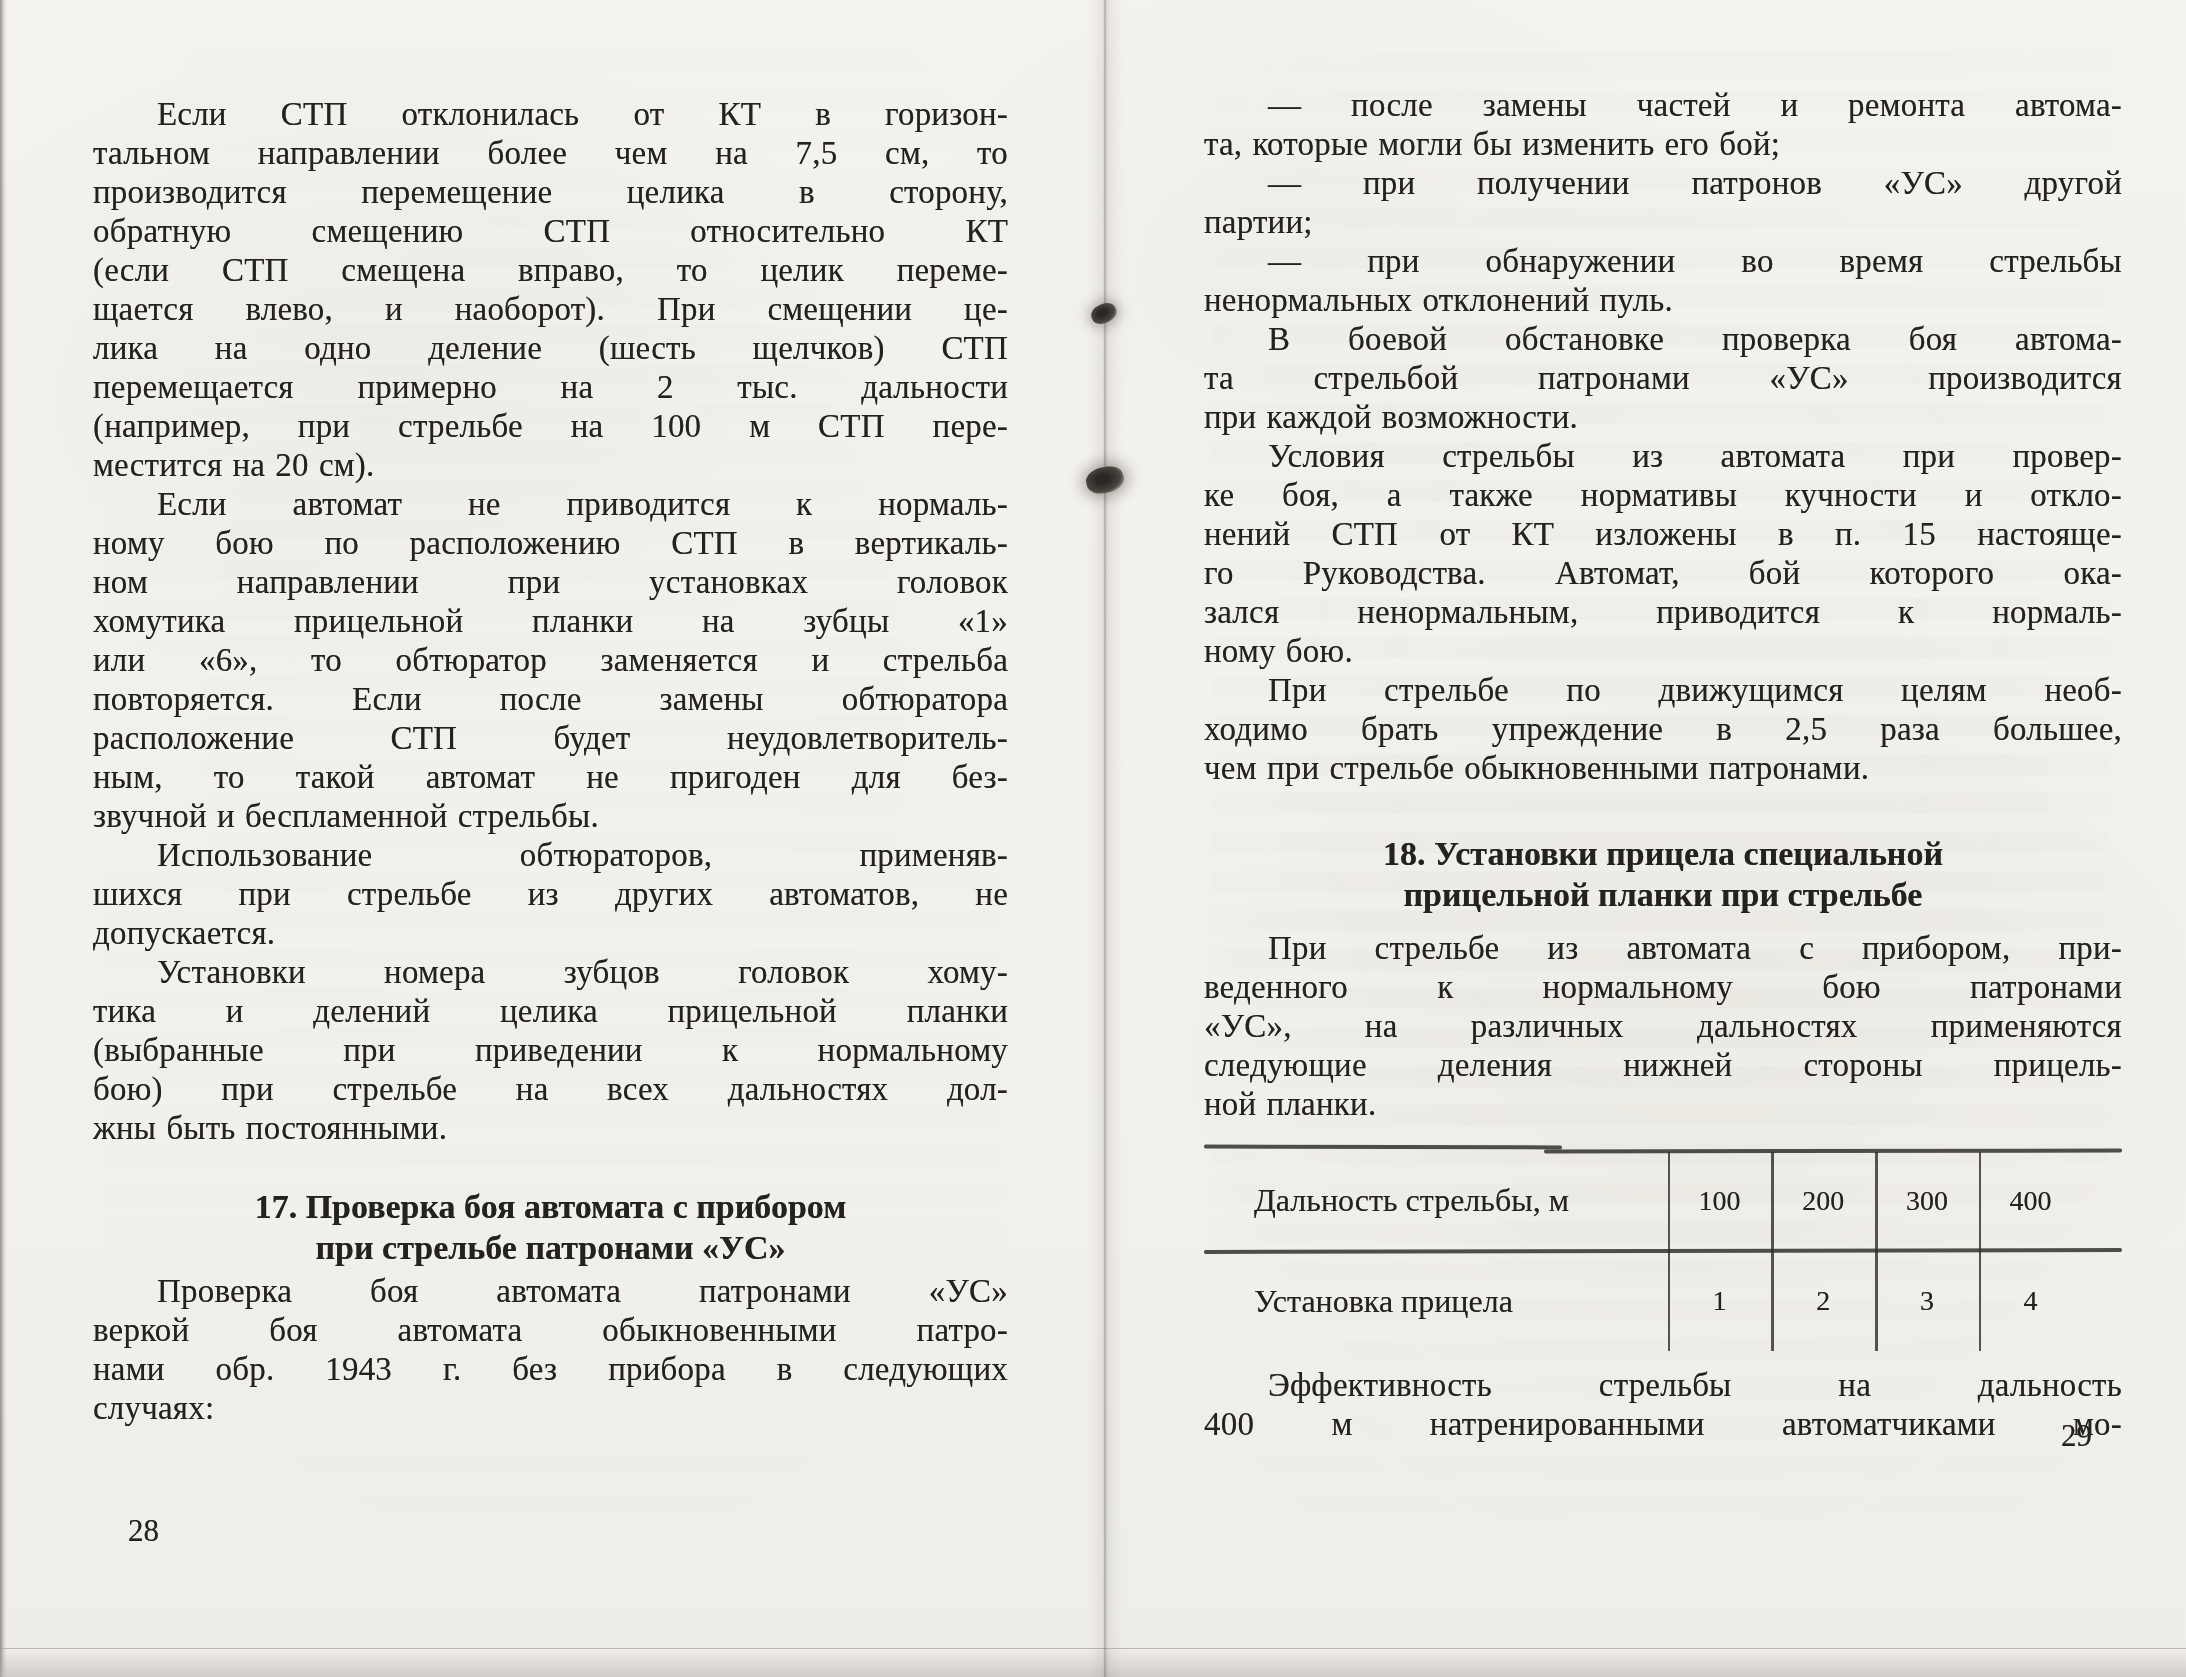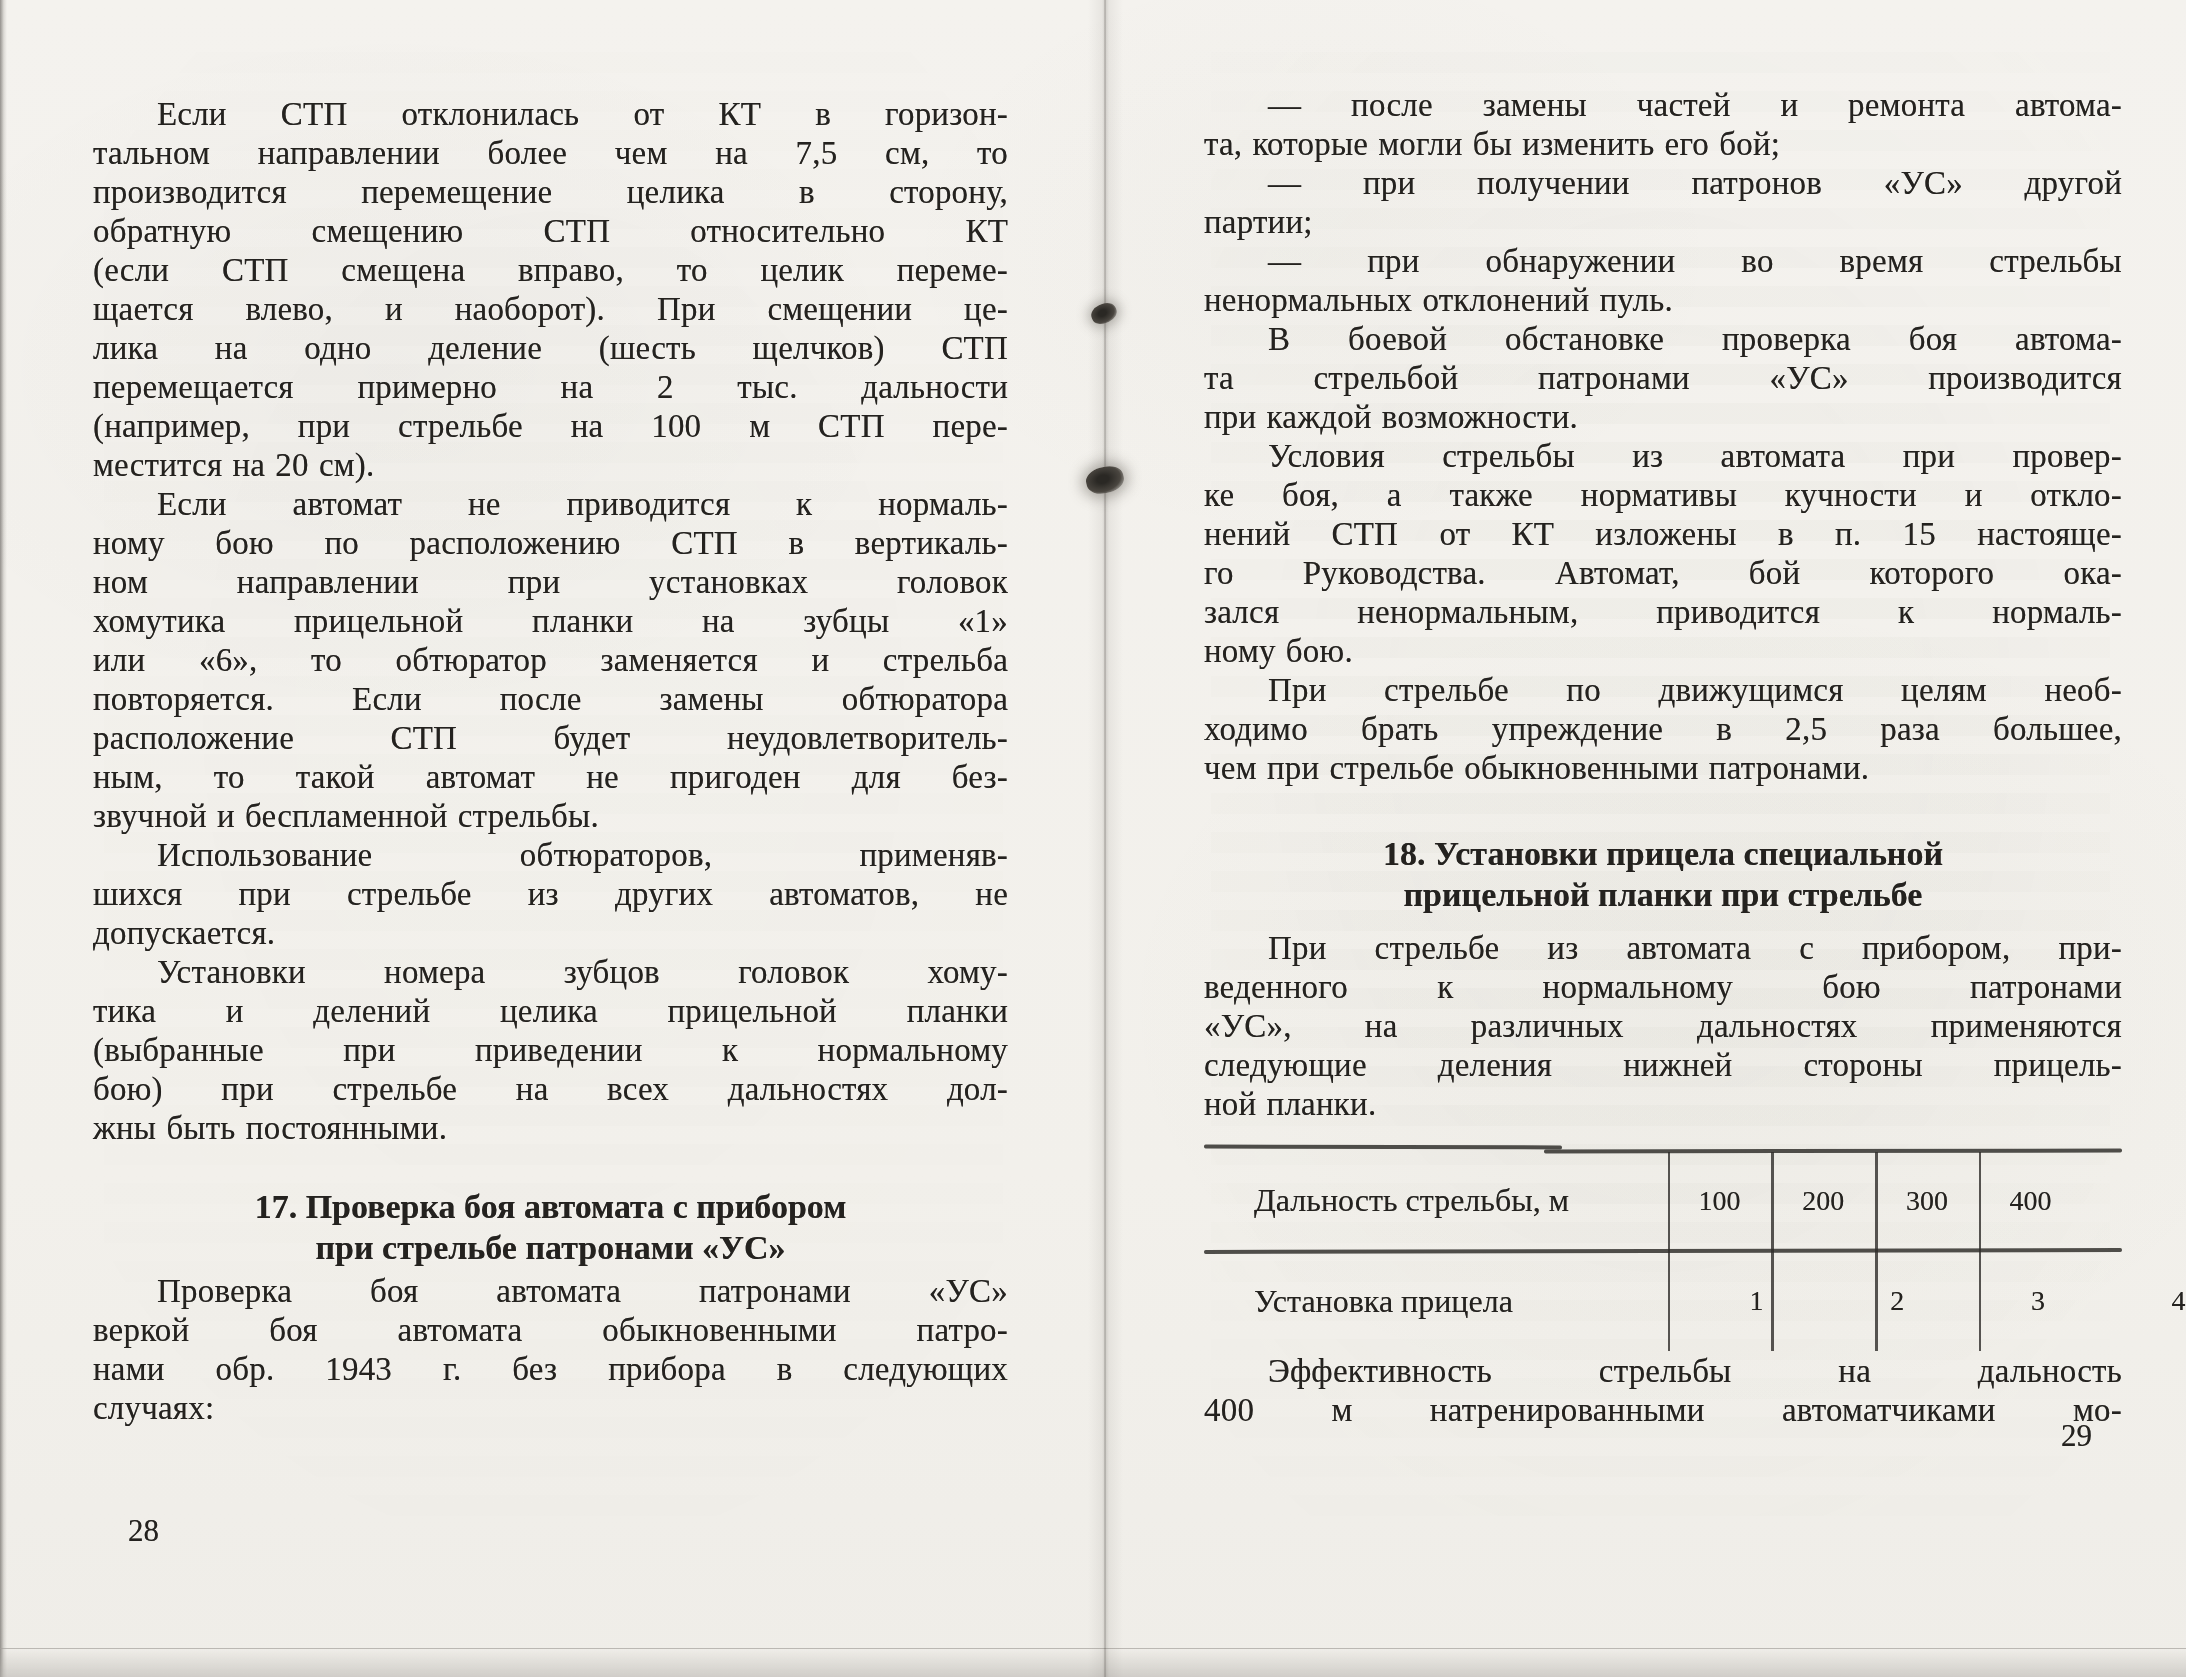--- a/index.html
+++ b/index.html
@@ -73,32 +73,32 @@
   .hblock{font-weight:bold;}
   .hline{
     font-size:34px;line-height:41px;height:41px;font-weight:bold;
     text-align:left;text-align-last:center;
     text-shadow:0 0 0.6px rgba(36,34,31,0.6);
   }
   .h17{margin-top:38px;}
   .h18{margin-top:45px;}
   .p-after-h17{margin-top:4px;}
   .p-after-h18{margin-top:14px;}
-  .p6{margin-top:1px;}
+  .p6{margin-top:15px;}
 
   .ustable{position:relative;margin-top:21px;height:206px;width:100%;}
   .trule{position:absolute;height:3.5px;background:#2b2926;opacity:.82;border-radius:1.7px;}
   .trule.topa{left:0;top:0;width:39%;transform:rotate(0.15deg);}
   .trule.topb{left:37%;top:4.3px;width:63%;transform:rotate(-0.1deg);}
   .trule.mid{left:0;top:104px;width:100%;transform:rotate(-0.12deg);}
   .vline{position:absolute;top:7px;bottom:0;width:2.6px;background:#2e2c29;opacity:.8;}
   .vl1{left:50.5%;} .vl2{left:61.8%;} .vl3{left:73.1%;} .vl4{left:84.4%;}
   .trow{position:absolute;left:0;width:100%;display:flex;align-items:center;}
   .trow.r1{top:7px;height:97px;}
-  .trow.r2{top:111px;height:90px;gap:37px;}
+  .trow.r2{top:111px;height:90px;}
   .tlabel{flex:0 0 50.5%;box-sizing:border-box;padding-left:50px;
     font-size:32px;text-shadow:0 0 0.6px rgba(36,34,31,0.55);}
   .tcell{flex:0 0 11.3%;text-align:center;font-size:28px;
     text-shadow:0 0 0.6px rgba(36,34,31,0.55);}
 
   .pagenum{
     position:absolute;font-size:31px;line-height:35px;
     text-shadow:0 0 0.6px rgba(36,34,31,0.55);
   }
   .pn-left{left:128px;top:1513px;}

